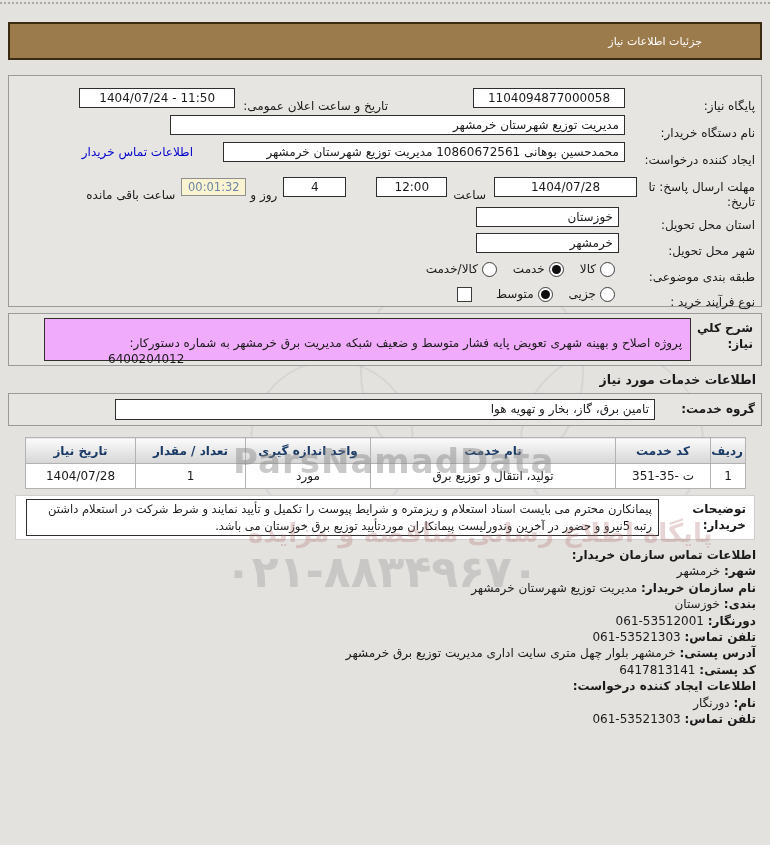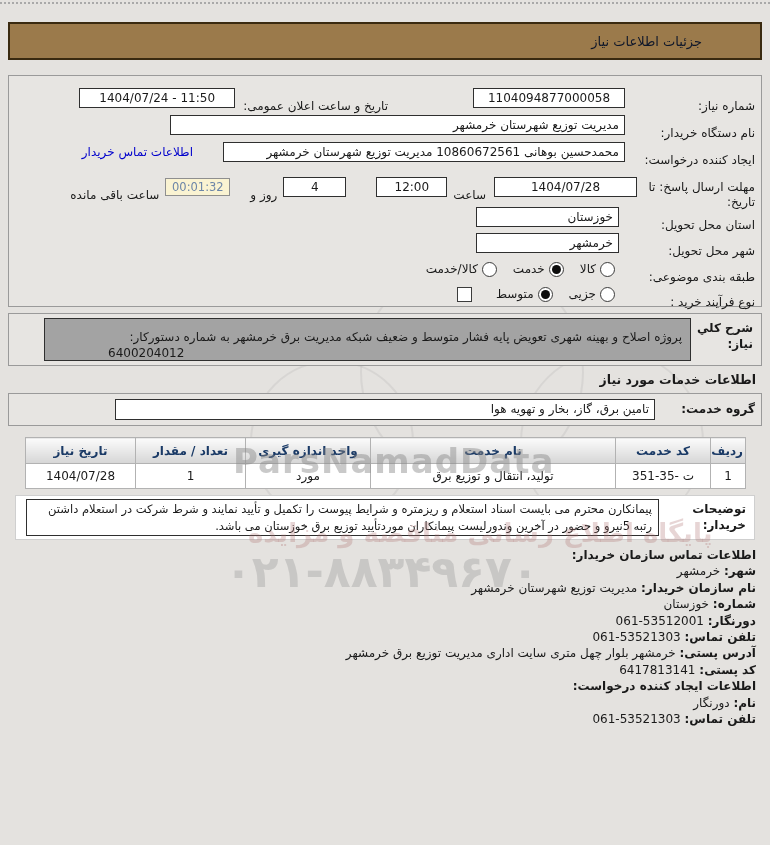--- a/index.html
+++ b/index.html
@@ -9,21 +9,21 @@
     font-family:"DejaVu Sans", sans-serif;
     font-size:12px;color:#1a1a1a;direction:rtl;
   }
   .dotline{position:absolute;top:2px;left:0;width:770px;height:0;border-top:2px dotted #a9a9a9;}
   
   .titlebar{
     position:absolute;top:22px;left:8px;width:754px;height:38px;box-sizing:border-box;
     background:#9b7a4b;border:2px solid #3a2a10;
     display:flex;align-items:center;justify-content:flex-start;
   }
-  .titlebar span{color:#0f172a;font-size:13px;padding-right:58px;}
+  .titlebar span{color:#ffffff;font-size:11px;padding-right:58px;}
   
   .panel{position:absolute;left:8px;width:754px;box-sizing:border-box;border:1px solid #9a9a9a;background:#e7e5e2;}
   #panel1{top:75px;height:232px;}
   #panel2{top:313px;height:53px;}
   #panel3{top:393px;height:33px;}
   .p1row{position:absolute;right:6px;left:6px;display:flex;align-items:center;}
   .lbl{white-space:nowrap;margin-top:16px;}
   .w130{width:130px;flex:0 0 130px;}
   .ibox{
     box-sizing:border-box;height:20px;background:#fff;border:1px solid #2f2f2f;
@@ -37,21 +37,21 @@
     box-sizing:border-box;height:18px;width:65px;background:#faf3d2;border:1px solid #8f8f8f;
     color:#6d86a8;text-align:center;direction:ltr;line-height:16px;font-size:11.5px;
   }
   .radio{width:13px;height:13px;border-radius:50%;border:1px solid #3c3c3c;background:#fff;position:relative;flex:0 0 13px;}
   .radio.on::after{content:"";position:absolute;inset:2px;border-radius:50%;background:#0d0d0d;}
   .checkbox{width:13px;height:13px;border:1px solid #3c3c3c;background:#fff;flex:0 0 13px;}
   .optlabel{margin-right:4px;white-space:nowrap;}
   .small{font-size:11.5px;}
   
   .desc-label{position:absolute;right:8px;top:6px;width:70px;font-weight:bold;line-height:16px;text-align:right;}
-  .desc-box{position:absolute;right:70px;left:35px;top:4px;bottom:4px;background:#a3a3a3;border:1px solid #2f2f2f;padding:10px 8px;box-sizing:border-box;}
+  .desc-box{position:absolute;right:70px;left:35px;top:4px;bottom:4px;background:#f0abfc;border:1px solid #2f2f2f;padding:16px 8px;box-sizing:border-box;}
   .desc-line1{direction:rtl;text-align:right;line-height:16px;}
   .desc-line2{direction:ltr;text-align:left;padding-left:55px;line-height:16px;}
   .sec-title{position:absolute;right:14px;top:372px;font-weight:bold;font-size:12.5px;}
   
   .grp-label{position:absolute;right:6px;top:0;height:31px;line-height:31px;font-weight:bold;}
   .grp-box{position:absolute;right:106px;top:5px;width:540px;height:21px;}
   
   table.svc{position:absolute;top:437px;left:25px;width:720px;border-collapse:collapse;table-layout:fixed;background:#fff;}
   table.svc th{
     background:linear-gradient(#fbfbfb,#d6d6d6);color:#1a3a66;font-weight:bold;font-size:12px;
@@ -83,21 +83,21 @@
   <span>جزئیات اطلاعات نیاز</span>
 </div>
 
 <div class="wm-circle" style="left:360px;top:260px;width:220px;height:220px;"></div>
 <div class="wm-circle" style="left:250px;top:360px;width:160px;height:160px;"></div>
 <div class="wm-circle" style="left:520px;top:350px;width:180px;height:180px;"></div>
 
 <div class="panel" id="panel1">
 
   <div class="p1row" style="top:7px;">
-    <span class="lbl w130">شماره نیاز:</span>
+    <span class="lbl w130">پایگاه نیاز:</span>
     <div class="ibox center" style="width:152px;">1104094877000058</div>
     <span class="lbl" style="margin-right:85px;">تاریخ و ساعت اعلان عمومی:</span>
     <div class="ibox center" style="width:156px;margin-right:8px;">1404/07/24 - 11:50</div>
   </div>
 
   <div class="p1row" style="top:34px;">
     <span class="lbl w130">نام دستگاه خریدار:</span>
     <div class="ibox vright" style="width:455px;">مدیریت توزیع شهرستان خرمشهر</div>
   </div>
 
@@ -107,21 +107,21 @@
     <span class="link" style="margin-right:30px;">اطلاعات تماس خریدار</span>
   </div>
 
   <div class="p1row" style="top:88px;">
     <span class="lbl mlabel">مهلت ارسال پاسخ: تا تاریخ:</span>
     <div class="ibox center" style="width:143px;margin-right:6px;">1404/07/28</div>
     <span class="lbl" style="margin-right:8px;">ساعت</span>
     <div class="ibox center" style="width:71px;margin-right:6px;">12:00</div>
     <div class="ibox center" style="width:63px;margin-right:30px;">4</div>
     <span class="lbl" style="margin-right:6px;">روز و</span>
-    <div class="countdown" style="margin-right:20px;text-align:center;">00:01:32</div>
+    <div class="countdown" style="margin-right:4px;text-align:center;">00:01:32</div>
     <span class="lbl" style="margin-right:6px;">ساعت باقی مانده</span>
   </div>
 
   <div class="p1row" style="top:126px;">
     <span class="lbl w130">استان محل تحویل:</span>
     <div class="ibox vright" style="width:143px;margin-right:6px;">خوزستان</div>
   </div>
 
   <div class="p1row" style="top:152px;">
     <span class="lbl w130">شهر محل تحویل:</span>
@@ -197,21 +197,21 @@
 <div id="notes">
   <div class="notes-label">توضیحات خریدار:</div>
   <div class="notes-box">پیمانکارن محترم می بایست اسناد استعلام و ریزمتره و شرایط پیوست را تکمیل و تأیید نمایند و شرط شرکت در استعلام داشتن رتبه 5نیرو و حضور در آخرین وندورلیست پیمانکاران موردتأیید توزیع برق خوزستان می باشد.</div>
 </div>
 
 <div id="contact">
   <div class="blocktitle">اطلاعات تماس سازمان خریدار:</div>
   <div>
       <div class="kv"><b>شهر:</b><span> خرمشهر</span></div>
       <div class="kv"><b>نام سازمان خریدار:</b><span> مدیریت توزیع شهرستان خرمشهر</span></div>
-      <div class="kv"><b>شماره:</b><span> خوزستان</span></div>
+      <div class="kv"><b>بندی:</b><span> خوزستان</span></div>
       <div class="kv"><b>دورنگار:</b><span> 53512001-061</span></div>
       <div class="kv"><b>تلفن تماس:</b><span> 53521303-061</span></div>
       <div class="kv"><b>آدرس پستی:</b><span> خرمشهر بلوار چهل متری سایت اداری مدیریت توزیع برق خرمشهر</span></div>
       <div class="kv"><b>کد پستی:</b><span> 6417813141</span></div>
     </div>
   <div class="blocktitle">اطلاعات ایجاد کننده درخواست:</div>
   <div>
       <div class="kv"><b>نام:</b><span> دورنگار</span></div>
       <div class="kv"><b>تلفن تماس:</b><span> 53521303-061</span></div>
     </div>

